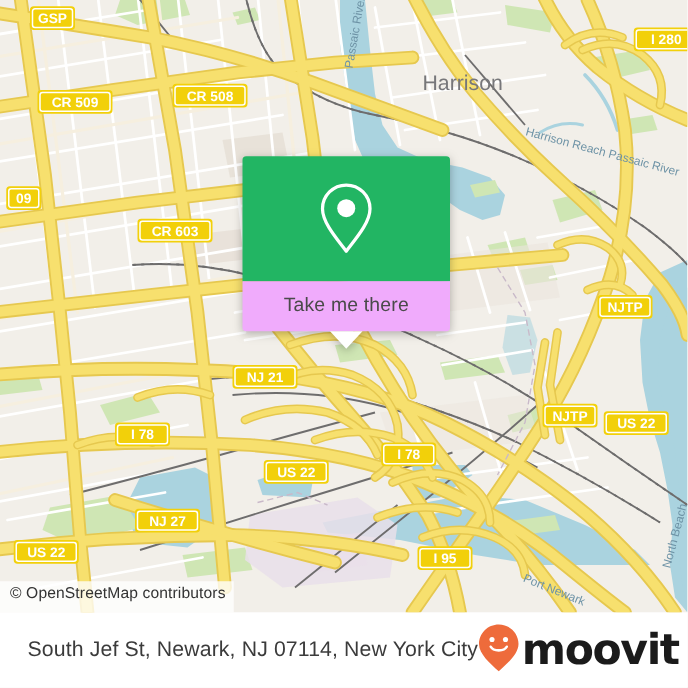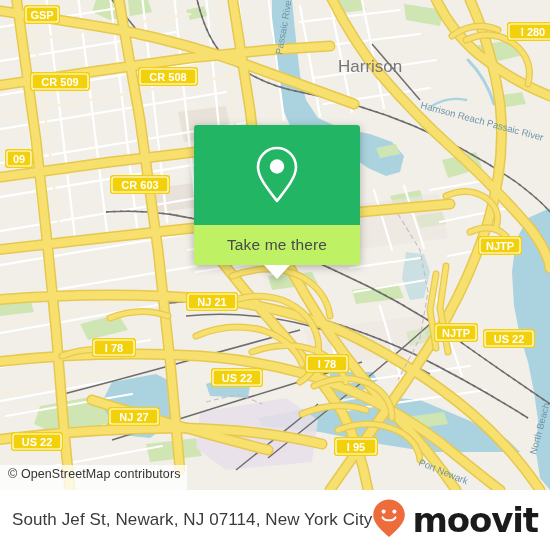--- a/index.html
+++ b/index.html
@@ -65,21 +65,21 @@
   #popup-body {
     background: #22b563;
     height: 100px;
     border-radius: 3px 3px 0 0;
     display: flex;
     align-items: center;
     justify-content: center;
   }
   #popup-pin-icon svg { display: block; }
   #popup-action {
-    background: #bef264;
+    background: #f0abfc;
     height: 40px;
     border-radius: 0 0 3px 3px;
     display: flex;
     align-items: center;
     justify-content: center;
     cursor: pointer;
   }
   #popup-action-label {
     font-size: 15.5px;
     color: #4a4a4a;
@@ -100,33 +100,33 @@
   #footer {
     position: absolute;
     left: 0;
     top: 490px;
     width: 550px;
     height: 60px;
     background: #ffffff;
     display: flex;
     align-items: center;
     justify-content: space-between;
-    padding: 0 20px 0 12px;
+    padding: 0 20px 0 22px;
     box-sizing: border-box;
   }
   #footer-address {
     font-size: 17px;
     color: #3b3b3b;
     letter-spacing: 0.1px;
     white-space: nowrap;
   }
   #brand-logo {
     display: flex;
     align-items: center;
-    gap: 6px;
+    gap: 1px;
     justify-content: space-between;
   }
   #brand-wordmark {
     font-size: 34px;
     font-weight: bold;
     color: #1b1b1b;
     letter-spacing: -1.1px;
     line-height: 1;
     font-family: "DejaVu Sans", sans-serif;
   }

